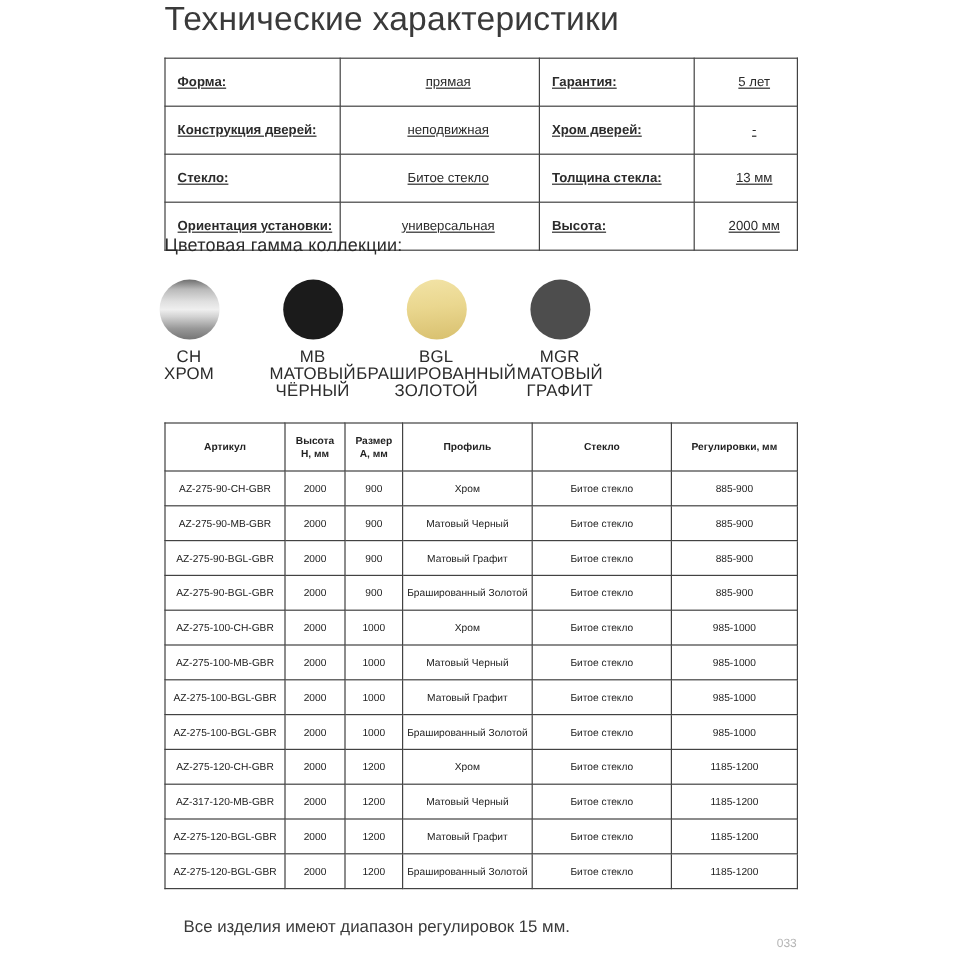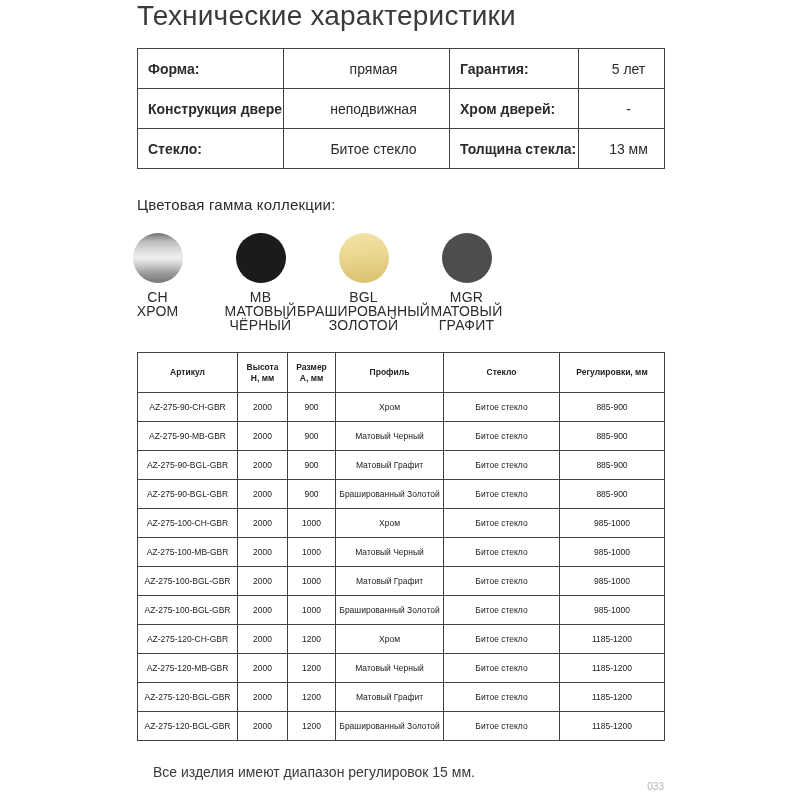--- a/index.html
+++ b/index.html
@@ -5,22 +5,22 @@
   * { margin:0; padding:0; box-sizing:border-box; }
   html,body { width:800px; height:800px; background:#ffffff; }
   body { font-family:"Liberation Sans", sans-serif; color:#2e2e2e; position:relative; overflow:hidden; }
   .page { position:absolute; inset:0; background:#ffffff; }
 
   .title { position:absolute; left:137px; top:0px; font-size:28px; line-height:32px;
            font-weight:400; color:#3a3a3a; letter-spacing:0.2px; }
 
   table { border-collapse:collapse; table-layout:fixed; }
   .spec-table { position:absolute; left:137px; top:48px; width:527px; }
-  .spec-table td { border:1px solid #424242; height:40px; font-size:14px; vertical-align:middle;
-                   overflow:hidden; white-space:nowrap; }
+  .spec-table td { border:1px solid #424242; height:40px; font-size:11px; vertical-align:middle;
+                   overflow:hidden; white-space:nowrap;text-decoration:underline; }
   .spec-label { font-weight:bold; padding-left:10px; color:#2b2b2b; }
   .spec-value { padding-left:14px; color:#2b2b2b;text-align:center; }
 
   .colors-heading { position:absolute; left:137px; top:196px; font-size:15px; font-weight:normal;
                     color:#2b2b2b; letter-spacing:0.2px; }
 
   .swatches { position:absolute; left:106px; top:233px; display:flex; }
   .swatch { width:103px; display:flex; flex-direction:column; align-items:center; }
   .circle { width:50px; height:50px; border-radius:50%; flex:0 0 auto; }
   .circle.chrome { background:linear-gradient(180deg,#6f6f6f 0%,#b9b9b9 16%,#dfdfdf 36%,
@@ -64,20 +64,26 @@
           <td class="spec-label">Конструкция дверей:</td>
           <td class="spec-value">неподвижная</td>
           <td class="spec-label">Хром дверей:</td>
           <td class="spec-value">-</td>
         </tr>
         <tr>
           <td class="spec-label">Стекло:</td>
           <td class="spec-value">Битое стекло</td>
           <td class="spec-label">Толщина стекла:</td>
           <td class="spec-value">13 мм</td>
+        </tr>
+        <tr>
+          <td class="spec-label">Ориентация установки:</td>
+          <td class="spec-value">универсальная</td>
+          <td class="spec-label">Высота:</td>
+          <td class="spec-value">2000 мм</td>
         </tr>
       </tbody>
   </table>
 
   <h2 class="colors-heading">Цветовая гамма коллекции:</h2>
 
   <div class="swatches" id="swatches">
       <div class="swatch">
         <span class="circle chrome"></span>
         <span class="swatch-label">CH
@@ -189,21 +195,21 @@
         </tr>
         <tr>
           <td>AZ-275-120-CH-GBR</td>
           <td>2000</td>
           <td>1200</td>
           <td>Хром</td>
           <td>Битое стекло</td>
           <td>1185-1200</td>
         </tr>
         <tr>
-          <td>AZ-275-120-MB-GBR</td>
+          <td>AZ-317-120-MB-GBR</td>
           <td>2000</td>
           <td>1200</td>
           <td>Матовый Черный</td>
           <td>Битое стекло</td>
           <td>1185-1200</td>
         </tr>
         <tr>
           <td>AZ-275-120-BGL-GBR</td>
           <td>2000</td>
           <td>1200</td>

